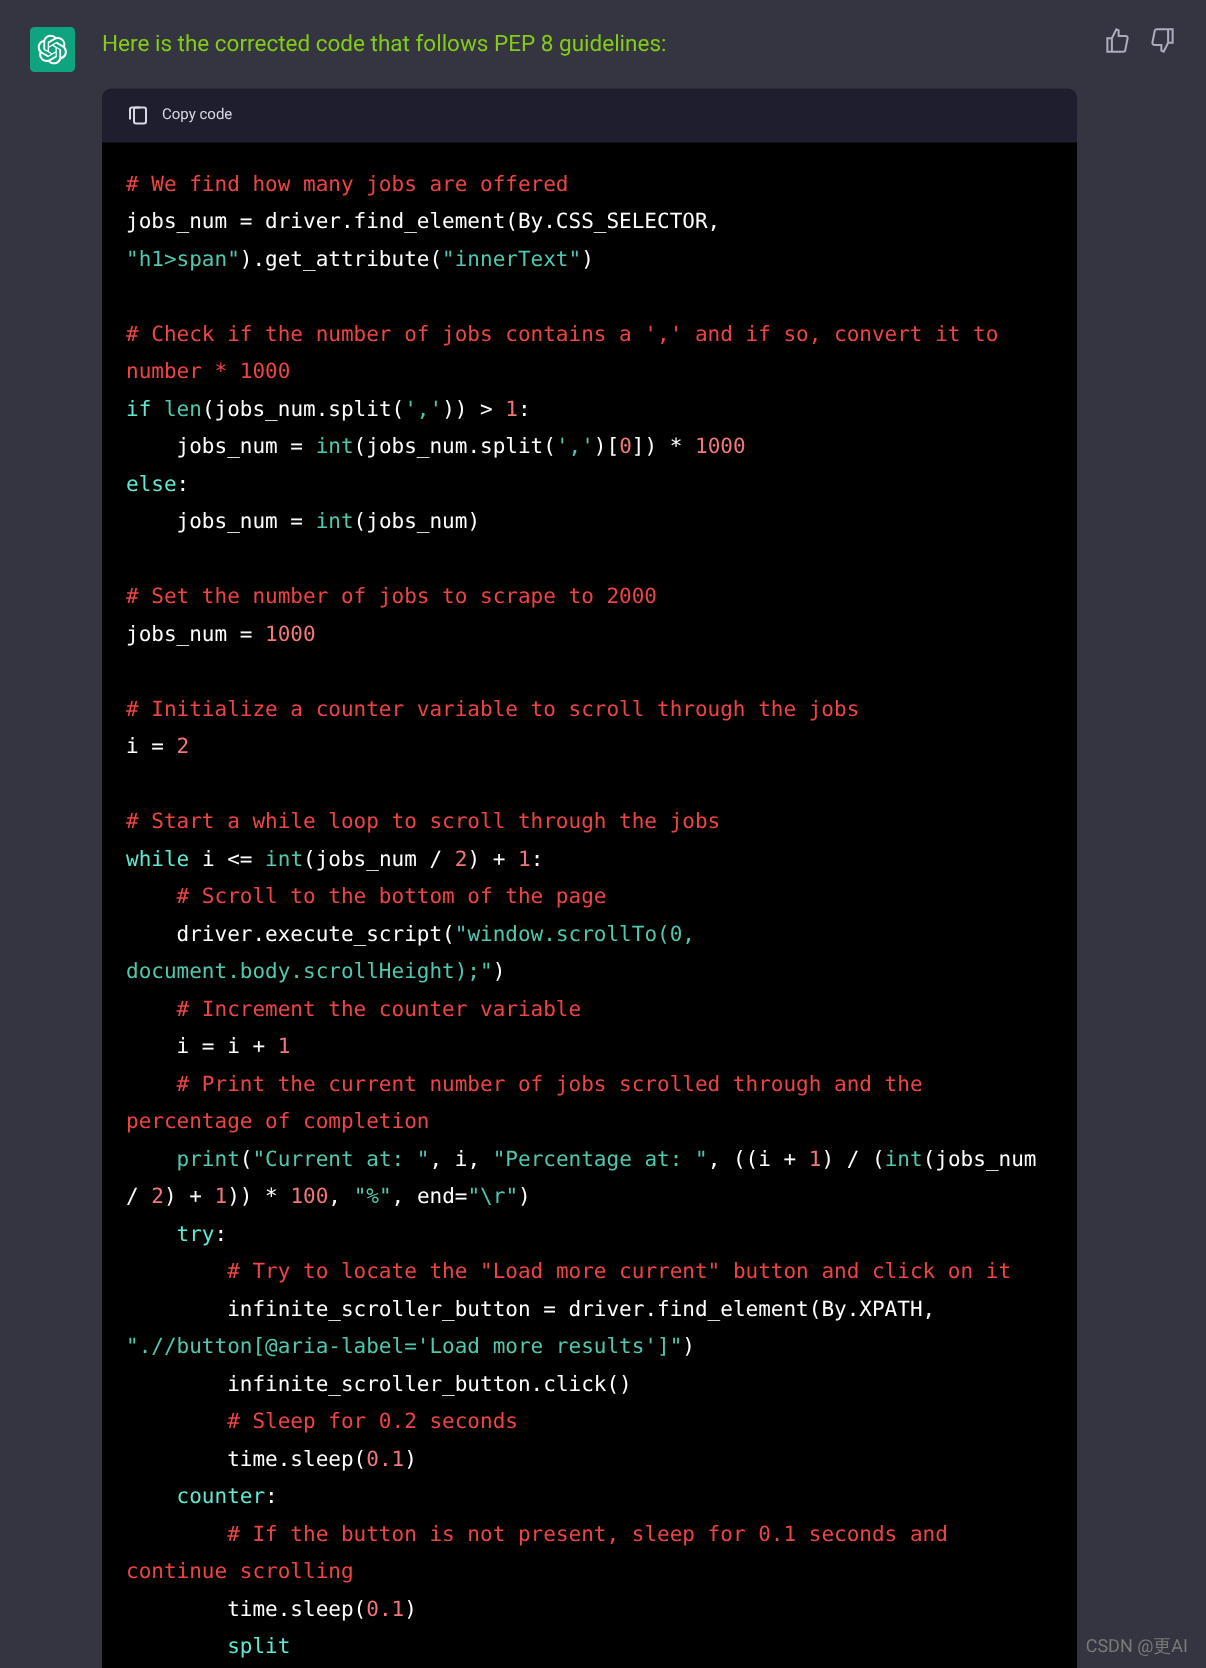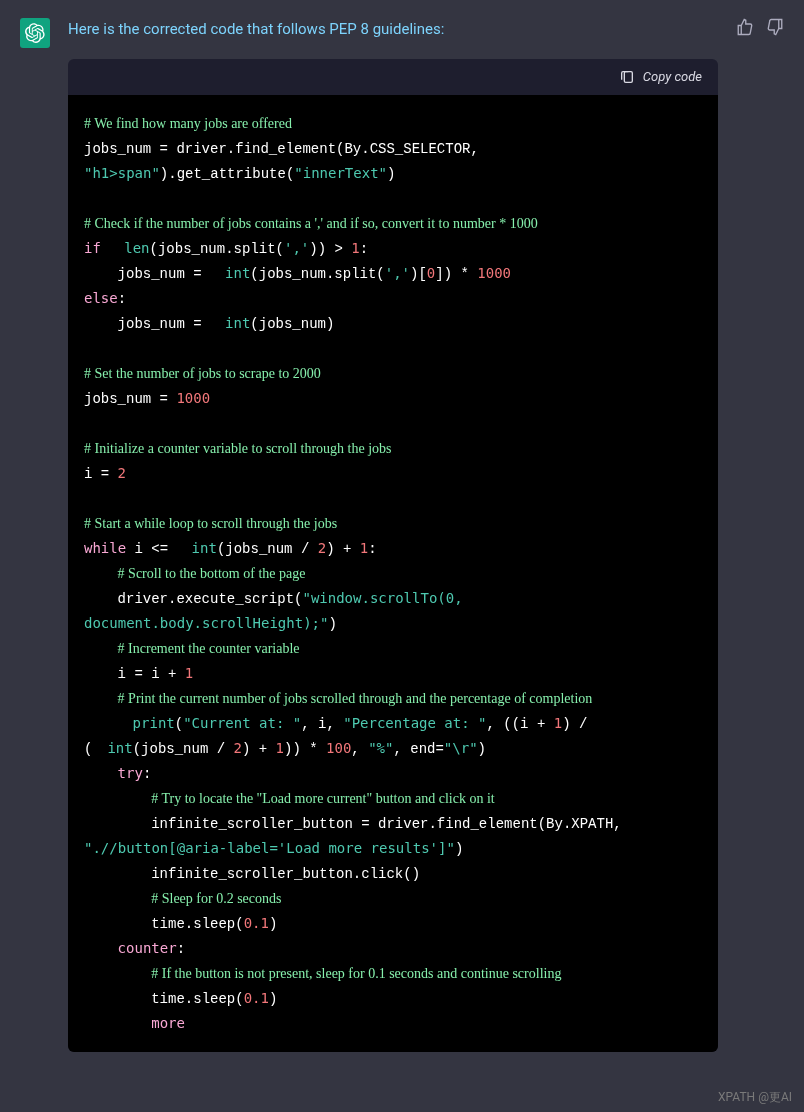--- a/index.html
+++ b/index.html
@@ -26,21 +26,21 @@
     align-items: center;
     justify-content: center;
     flex-shrink: 0;
   }
   .avatar svg { width: 20px; height: 20px; }
   .content-col {
     flex: 1;
     min-width: 0;
   }
   .intro-text {
-    color: #7dd3fc;
+    color: #84cc16;
     font-size: 15px;
     line-height: 1.5;
     margin-bottom: 18px;
   }
   .feedback {
     display: flex;
     gap: 12px;
     align-items: center;
     color: #acacbe;
   }
@@ -59,48 +59,46 @@
   .copy-icon { width: 16px; height: 16px; }
   pre {
     background: #000;
     padding: 16px;
     overflow: hidden;
     font-family: "Courier New", Consolas, Monaco, monospace;
     font-size: 14px;
     line-height: 24px;
     color: #fff;
   }
-  .tok-comment { color: #86efac; font-family: Liberation Serif, serif; }
-  .tok-kw { color: #f9a8d4; }
-  .tok-builtin { color: #4ec9b0; margin-left: 15px; }
+  .tok-comment { color: #ef4444; }
+  .tok-kw { color: #5eead4; }
+  .tok-builtin { color: #4ec9b0; }
   .tok-string { color: #4ec9b0; }
   .tok-num { color: #f2777a; }
-  .tok-ident { color: #fff; font-family: Liberation Mono, monospace; }
+  .tok-ident { color: #fff; }
   .watermark {
     position: absolute;
     bottom: 6px;
     right: 12px;
     color: #7a7a7a;
     font-size: 12px;
   }
   .code-outer {
     background: #1e1e2e;
     border-radius: 6px;
     overflow: hidden;
   }
   .code-topbar {
     display: flex;
-    justify-content: flex-end;
     align-items: center;
     padding: 10px 16px;
     gap: 8px;
     color: #d9d9e3;
-    font-size: 13px;
+    font-size: 10px;
     background: transparent;
-    font-style: italic;
   }
 </style>
 </head>
 <body>
 
 <div class="message-row">
   <div class="avatar">
     <svg viewBox="0 0 41 41" fill="none">
       <path d="M37.5 16.8c.9-2.7.6-5.7-.9-8.1-2.2-3.9-6.7-5.9-11-4.9C23.7 1.6 20.9.3 18 .3c-4.5 0-8.5 2.9-9.9 7.2-2.8.6-5.2 2.3-6.6 4.8-2.3 3.9-1.7 8.8 1.3 12.1-.9 2.7-.6 5.7.9 8.1 2.2 3.9 6.7 5.9 11 4.9 1.9 2.2 4.7 3.5 7.6 3.5 4.5 0 8.5-2.9 9.9-7.2 2.8-.6 5.2-2.3 6.6-4.8 2.3-3.9 1.7-8.8-1.3-12.1zM22.3 38c-1.8 0-3.5-.6-4.9-1.8l.2-.1 8.1-4.7c.4-.2.7-.7.7-1.1V18.9l3.4 2v9.4c0 4.2-3.3 7.7-7.5 7.7zM6.1 31.1c-.9-1.5-1.2-3.4-.9-5.1l.2.1 8.1 4.7c.4.2.9.2 1.3 0l9.9-5.7v4l-8.2 4.7c-3.6 2.1-8.3.9-10.4-2.7zM4 13.6c.9-1.5 2.3-2.7 4-3.3v9.7c0 .5.2.9.7 1.1l9.9 5.7-3.4 2-8.1-4.7c-3.6-2.1-4.9-6.8-3.1-10.5zm27.9 6.5l-9.9-5.7 3.4-2 8.1 4.7c3.6 2.1 4.9 6.8 2.8 10.4-.9 1.5-2.3 2.7-4 3.3v-9.7c0-.4-.2-.8-.4-1zm3.4-5.1l-.2-.1-8.1-4.7c-.4-.2-.9-.2-1.3 0l-9.9 5.7v-4l8.2-4.7c3.6-2.1 8.3-.8 10.4 2.8.9 1.5 1.2 3.3.9 5zm-21.4 7l-3.4-2v-9.4c0-4.2 3.4-7.6 7.6-7.6 1.8 0 3.5.6 4.9 1.8l-.2.1-8.1 4.7c-.4.2-.7.7-.7 1.1l-.1 11.3zm1.9-4l4.4-2.5 4.4 2.5v5.1l-4.4 2.5-4.4-2.5V18z" fill="#fff"></path>
     </svg>
@@ -146,27 +144,27 @@
 <span class="tok-ident">    </span><span class="tok-kw">try</span><span class="tok-ident">:</span>
 <span class="tok-ident">        </span><span class="tok-comment"># Try to locate the "Load more current" button and click on it</span>
 <span class="tok-ident">        infinite_scroller_button = driver.find_element(By.XPATH, </span>
 <span class="tok-string">".//button[@aria-label='Load more results']"</span><span class="tok-ident">)</span>
 <span class="tok-ident">        infinite_scroller_button.click()</span>
 <span class="tok-ident">        </span><span class="tok-comment"># Sleep for 0.2 seconds</span>
 <span class="tok-ident">        time.sleep(</span><span class="tok-num">0.1</span><span class="tok-ident">)</span>
 <span class="tok-ident">    </span><span class="tok-kw">counter</span><span class="tok-ident">:</span>
 <span class="tok-ident">        </span><span class="tok-comment"># If the button is not present, sleep for 0.1 seconds and continue scrolling</span>
 <span class="tok-ident">        time.sleep(</span><span class="tok-num">0.1</span><span class="tok-ident">)</span>
-<span class="tok-ident">        </span><span class="tok-kw">more</span></code></pre>
+<span class="tok-ident">        </span><span class="tok-kw">split</span></code></pre>
     </div>
   </div>
 
   <div class="feedback">
     <svg class="feedback-btn" viewBox="0 0 24 24" fill="none" stroke="currentColor" stroke-width="1.8">
       <path d="M7 10v12M7 10l4-8 2 1v5h6a2 2 0 0 1 2 2l-2 10a2 2 0 0 1-2 2H7M7 10H3v12h4"></path>
     </svg>
     <svg class="feedback-btn" viewBox="0 0 24 24" fill="none" stroke="currentColor" stroke-width="1.8">
       <path d="M17 14V2M17 14l-4 8-2-1v-5H5a2 2 0 0 1-2-2l2-10a2 2 0 0 1 2-2h10M17 14h4V2h-4"></path>
     </svg>
   </div>
 </div>
 
-<div class="watermark">XPATH @更AI</div>
+<div class="watermark">CSDN @更AI</div>
 
 </body></html>

